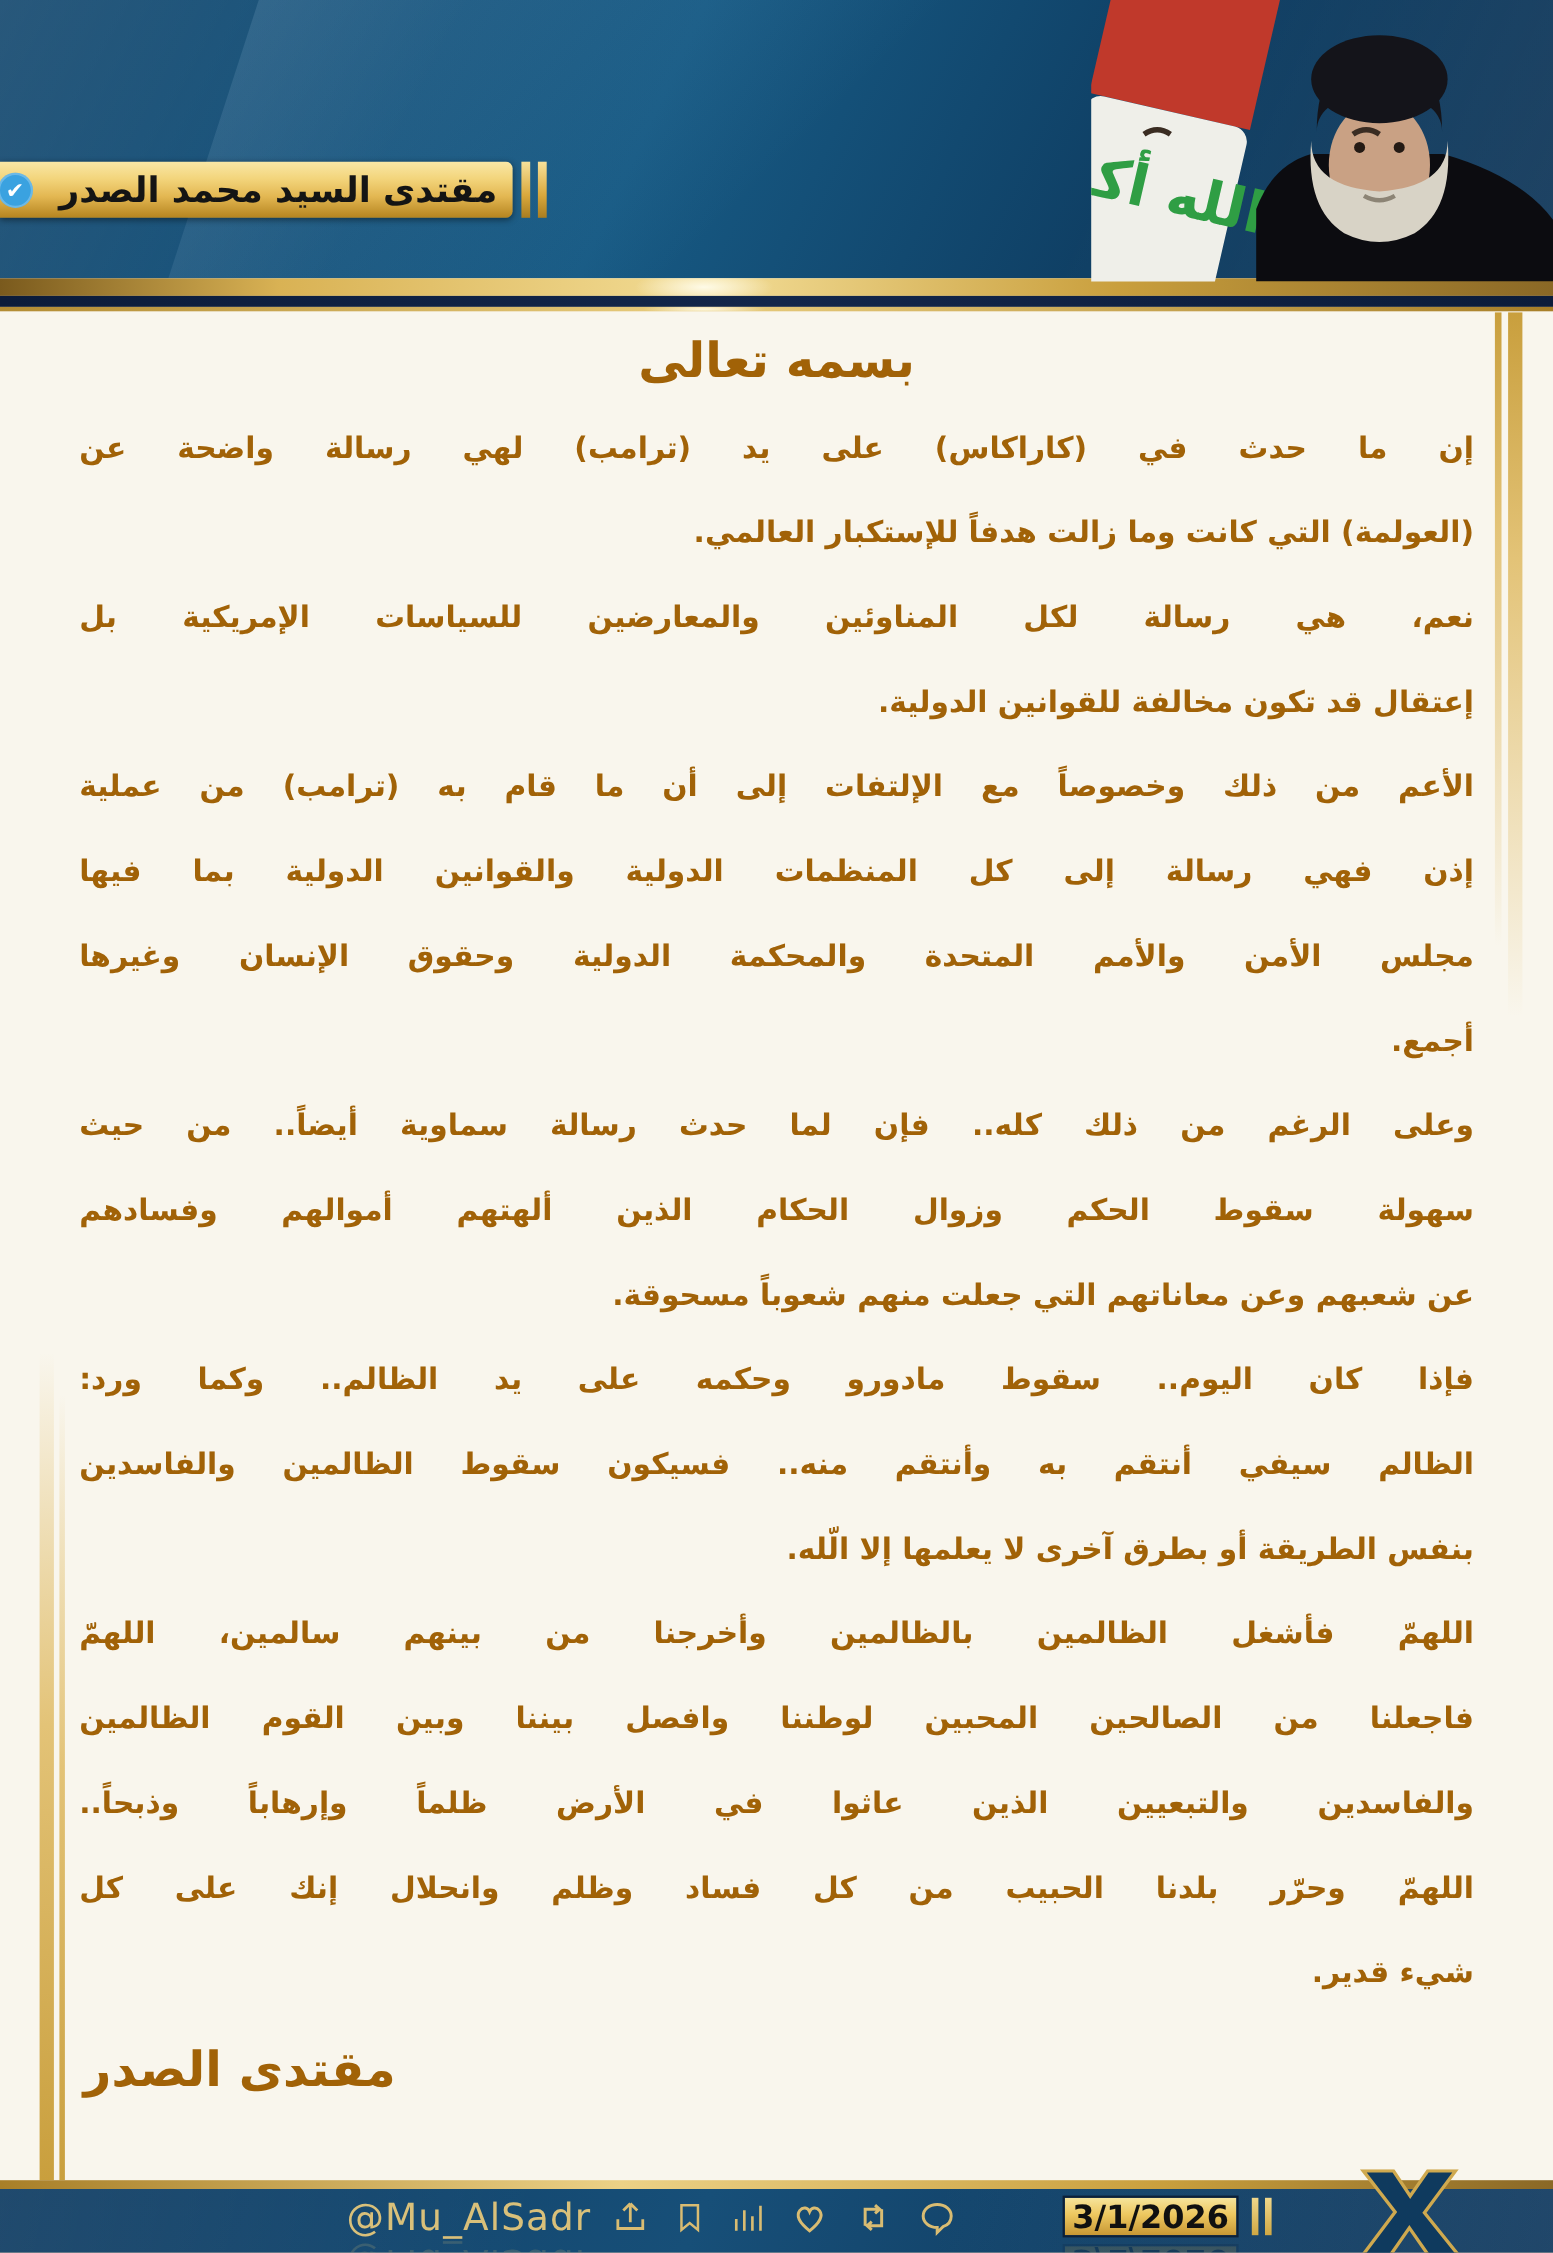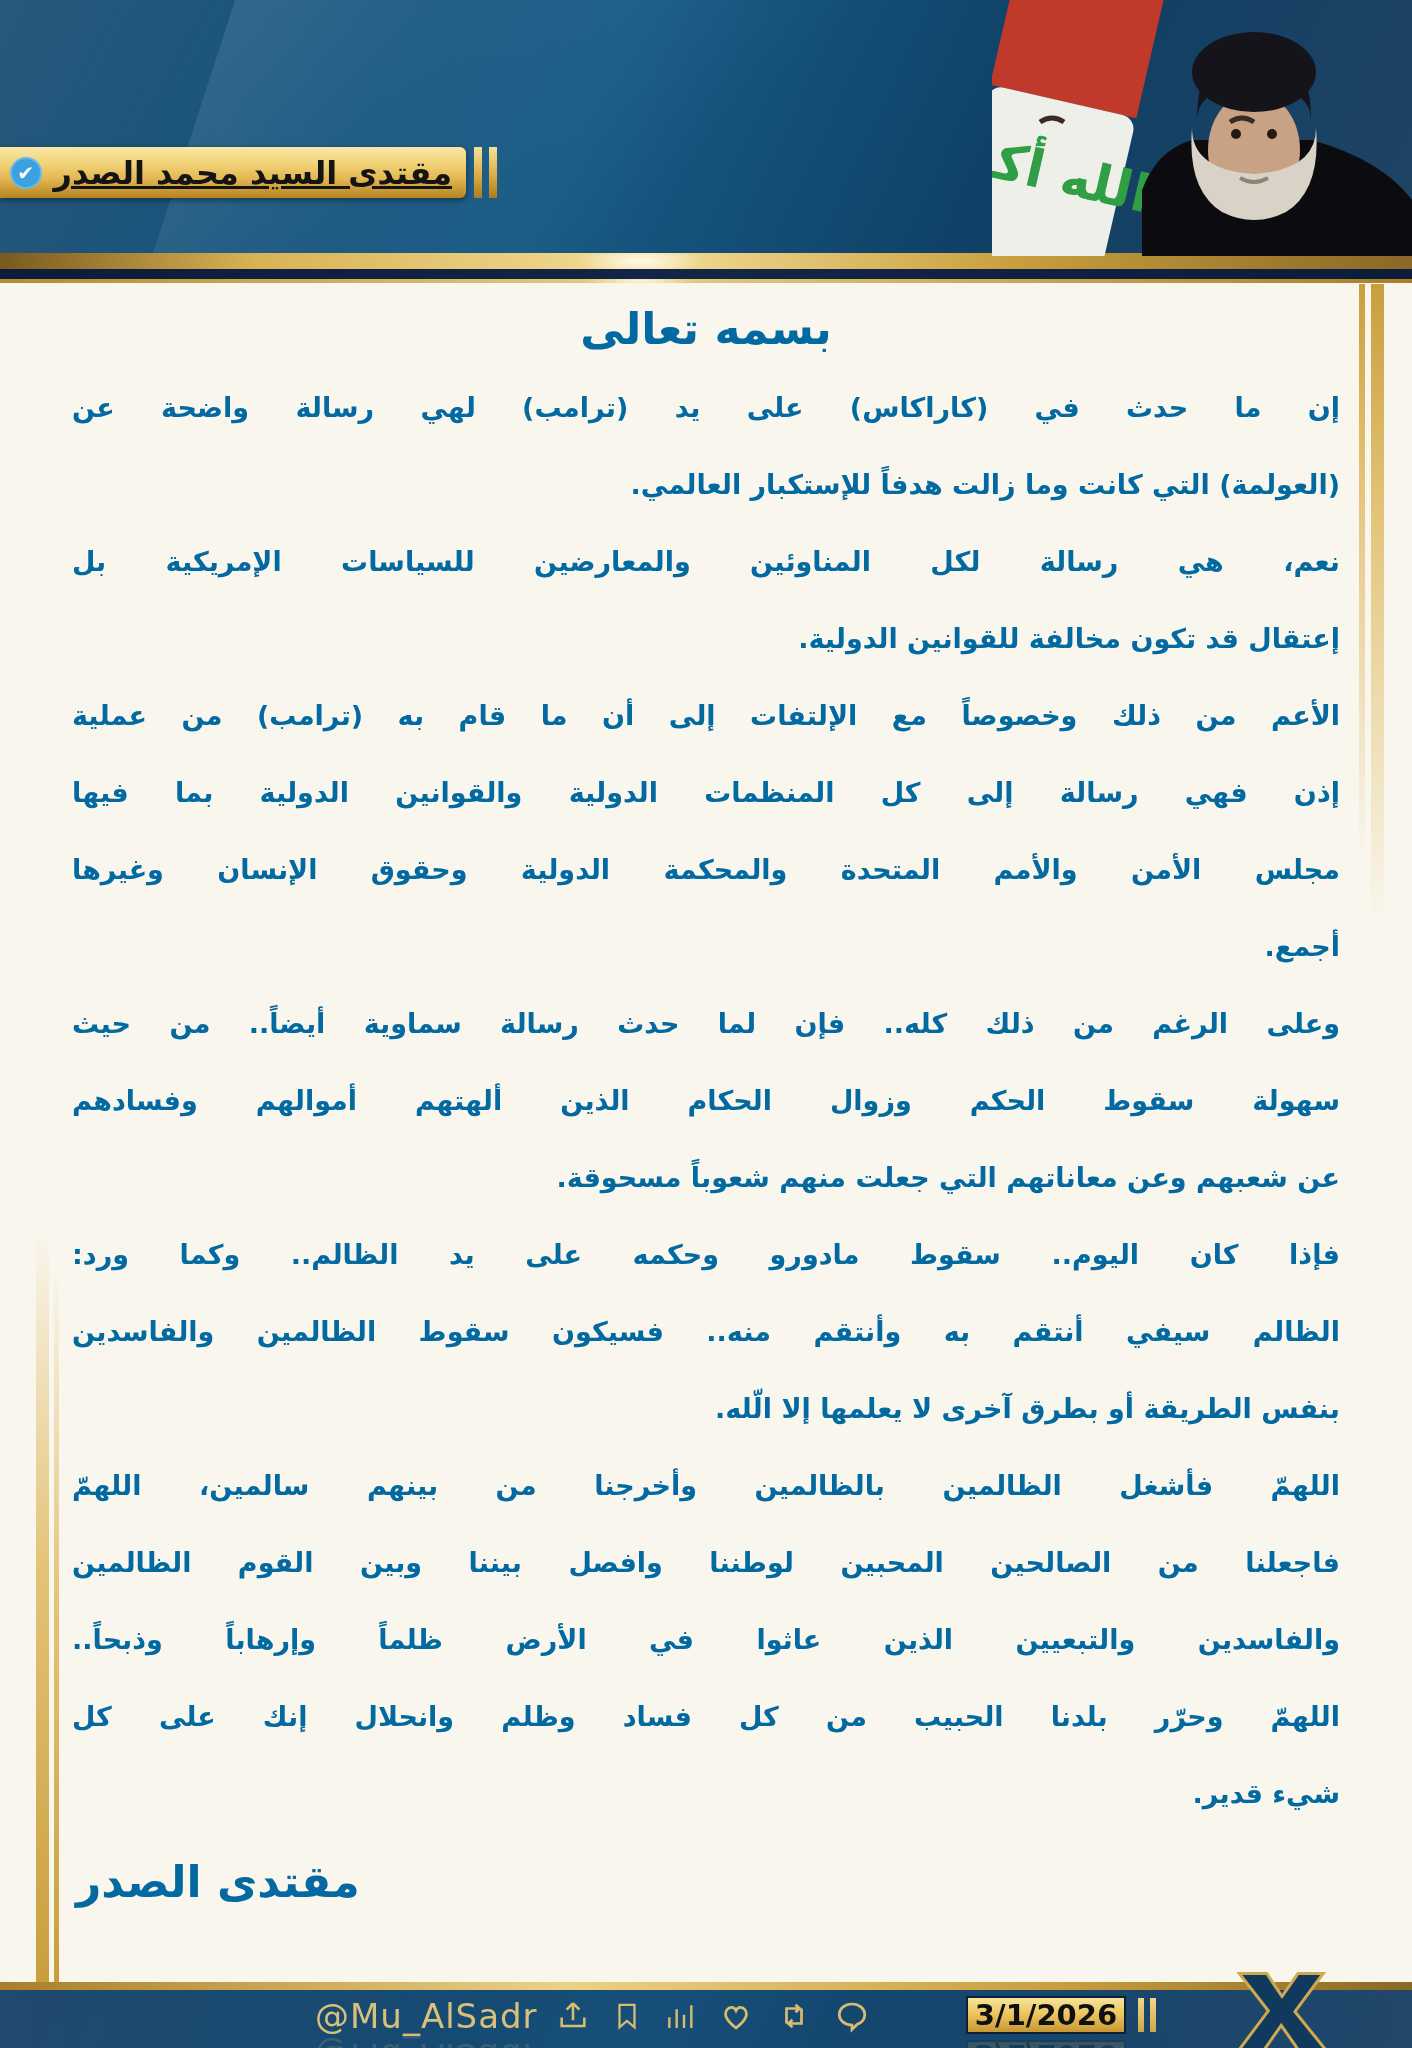--- a/index.html
+++ b/index.html
@@ -23,21 +23,21 @@
   .banner{
     position:absolute;top:147px;left:0;width:466px;height:51px;
     background:linear-gradient(180deg,#f9e7a6 0%,#f3d57c 30%,#e3b752 62%,#b5841f 100%);
     border-radius:0 6px 6px 0;
     box-shadow:0 2px 6px rgba(0,0,0,.45);
     display:flex;align-items:center;flex-direction:row;
     direction:rtl;padding:0 14px 0 10px;box-sizing:border-box;
   }
   .banner-name{
     font-size:32px;font-weight:bold;color:#141414;white-space:nowrap;
-    letter-spacing:0px;margin-left:12px;text-decoration:underline;
+    letter-spacing:0px;margin-left:24px;
   }
   .badge{
     width:32px;height:32px;border-radius:50%;
     background:#3aa2e0;color:#fff;font-size:20px;font-weight:bold;
     display:flex;align-items:center;justify-content:center;flex:0 0 auto;
     box-shadow:0 0 0 2px rgba(255,255,255,.25) inset;
   }
   .banner-bars{position:absolute;top:147px;left:474px;width:26px;height:51px;display:flex;gap:7px;}
   .banner-bars span{display:block;width:8px;height:100%;
     background:linear-gradient(180deg,#f7e19a,#d9a83c 60%,#a97d20);}
@@ -52,21 +52,21 @@
       linear-gradient(90deg,#7a5a1d 0%,#d9b254 18%,#f3dd96 46%,#c99f3d 72%,#8a6826 100%);
   }
   .divider-top .navy{height:10px;background:linear-gradient(90deg,#0c1c3a,#12264a 50%,#0c1c3a);}
   .divider-top .line{height:4px;
     background:
       radial-gradient(80px 6px at 640px 2px, rgba(255,252,235,.9), rgba(255,252,235,0) 70%),
       linear-gradient(90deg,#b38c33,#e9cd7e 45%,#a87f28);}
   
   .body{
     position:absolute;top:283px;left:0;width:1412px;height:1699px;
-    background:#f9f6ed;color:#0369a1;z-index:1;
+    background:#f9f6ed;color:#a16207;z-index:1;
   }
   .heading{
     height:86px;line-height:92px;text-align:center;
     font-size:44px;font-weight:bold;
   }
   .line{
     direction:rtl;height:77px;line-height:77px;
     font-size:27px;font-weight:bold;
     padding:0 72px;text-align:right;white-space:normal;
   }

